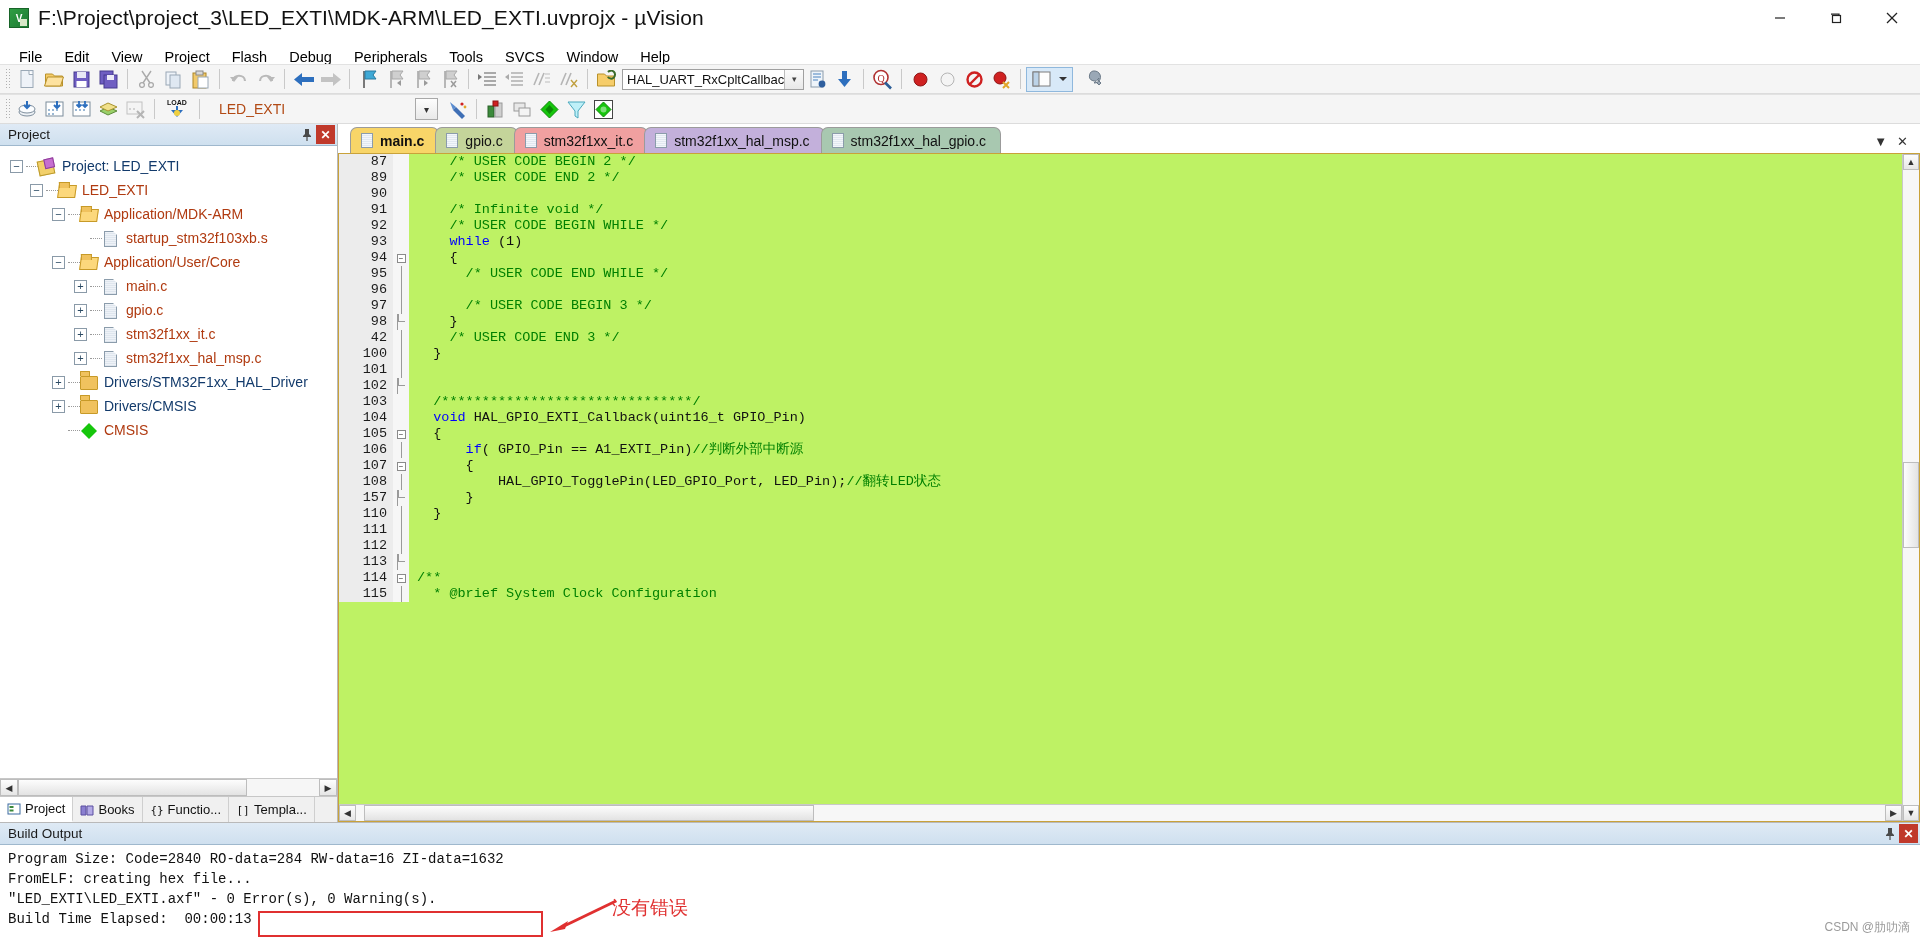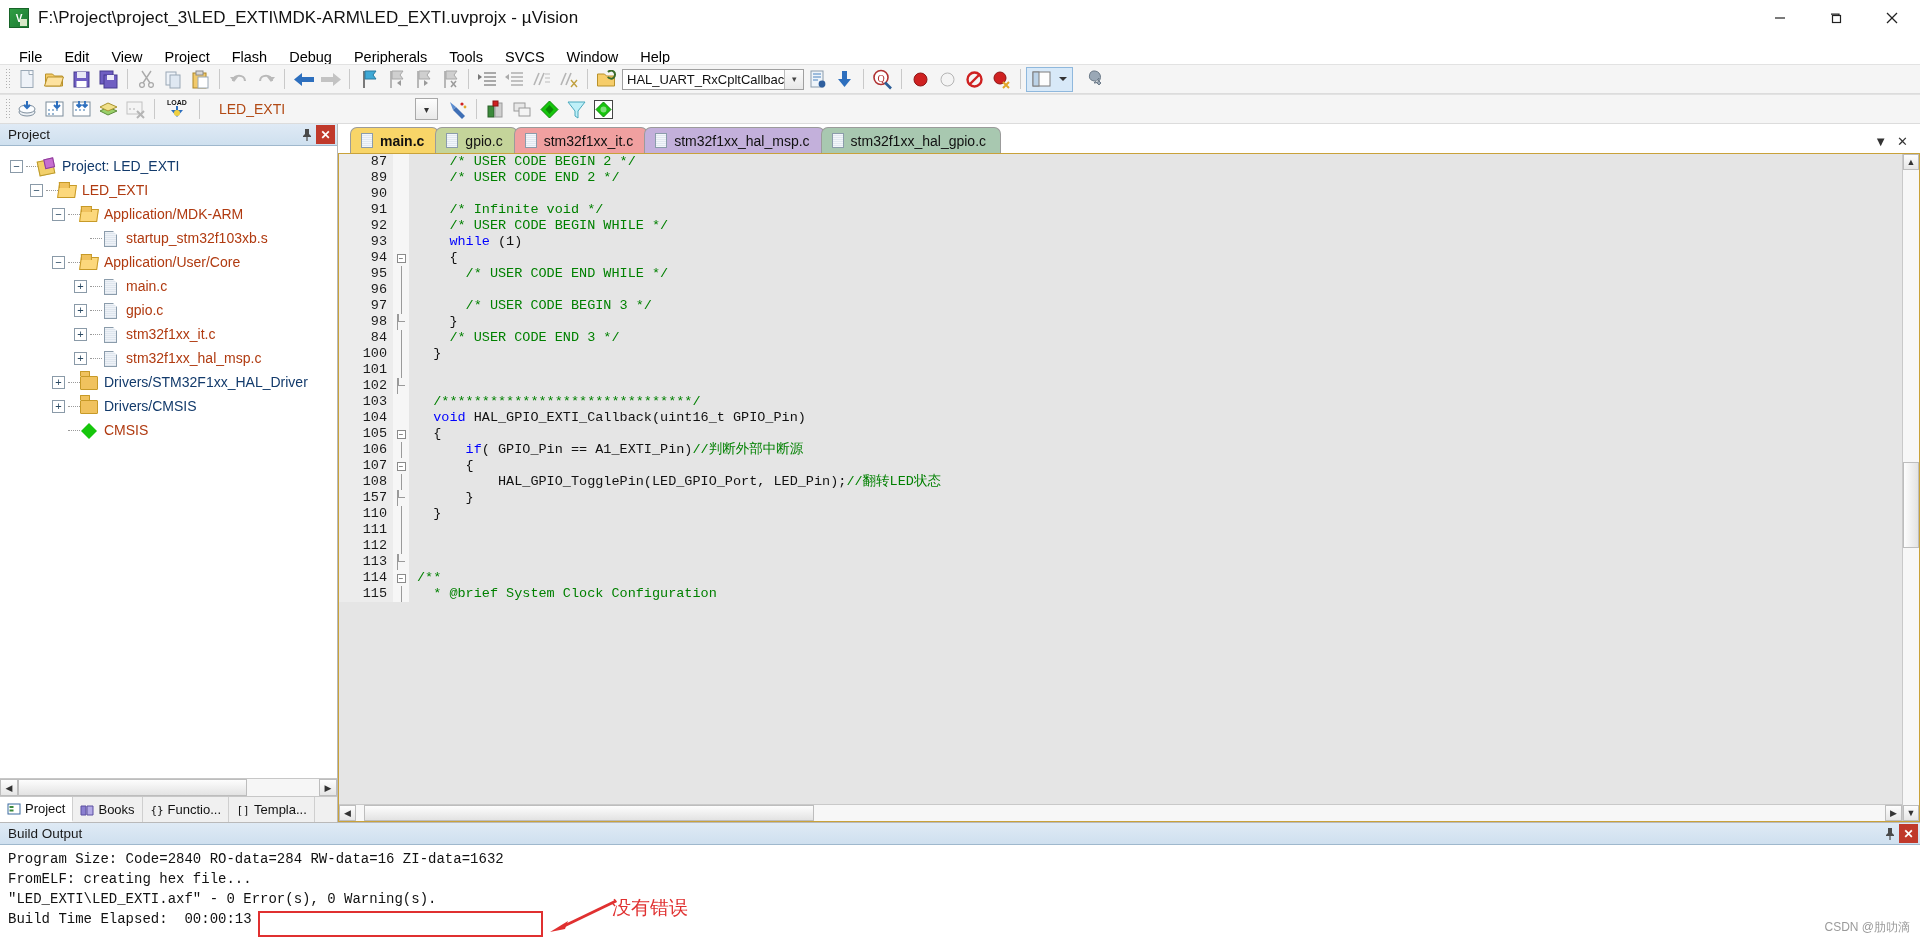--- a/index.html
+++ b/index.html
@@ -31,21 +31,21 @@
     border: 1px solid #186428;
     color:#fff; font-size: 10px; font-weight: bold;
     display:flex; align-items:center; justify-content:center;
     position: relative;
   }
   .title-icon:after {
     content:""; position:absolute; right:1px; bottom:1px;
     width:7px;height:7px;background:#d8e8c8;
   }
   .title-text {
-    font-size: 17px; color: #111111; white-space: nowrap;
+    font-size: 21px; color: #111111; white-space: nowrap;
     letter-spacing: 0.1px;
   }
   .win-controls {
     margin-left: auto; display:flex; height:36px;
   }
   .win-btn {
     width: 56px; height: 36px;
     display:flex; align-items:center; justify-content:center;
     color:#222; font-size: 16px;
   }
@@ -243,21 +243,21 @@
     background: repeating-linear-gradient(to bottom,#f3f6fa 0 1px,#e1e8f0 1px 2px);
     border:1px solid #8b9cab;
   }
   .tabstrip-ctl {
     margin-left:auto; display:flex; align-items:center; gap:10px;
     padding-right: 12px; padding-bottom:4px; color:#333; font-size: 13px;
   }
 
   .edit-wrap { flex:1; display:flex; min-height:0; border:1px solid #c9a23a; border-top:none; background:#fff; }
   .code-panel { flex:1; display:flex; flex-direction:column; min-width:0; }
-  .code-rows { flex:1; overflow:hidden; position:relative; background:#e5e5e5; }
+  .code-rows { flex:1; overflow:hidden; position:relative; background:#bef264; }
   .crow { display:flex; height:16px; align-items:center; font-family:"Liberation Mono", monospace; font-size:13.5px; }
   .gutter {
     width: 54px; min-width:54px; text-align:right; padding-right:6px;
     color:#1b1b1b; background:#ececec; height:16px; line-height:16px;
     font-family:"Liberation Mono", monospace; font-size:13.5px; flex:none;
   }
   .foldcol {
     width: 16px; min-width:16px; background:#f6f6f6; height:16px; flex:none;
     display:flex; align-items:center; justify-content:center; position:relative;
   }
@@ -998,21 +998,21 @@
               </div>
               <div class="crow">
                 <div class="gutter">98</div>
                 <div class="foldcol">
                   <div class="foldline"></div>
                   <div class="foldend"></div>
                 </div>
                 <div class="ctext"><span>    }</span></div>
               </div>
               <div class="crow">
-                <div class="gutter">84</div>
+                <div class="gutter">42</div>
                 <div class="foldcol">
                   <div class="foldline"></div>
                 </div>
                 <div class="ctext"><span class="cm">    /* USER CODE END 3 */</span></div>
               </div>
               <div class="crow">
                 <div class="gutter">100</div>
                 <div class="foldcol">
                   <div class="foldline"></div>
                 </div>

